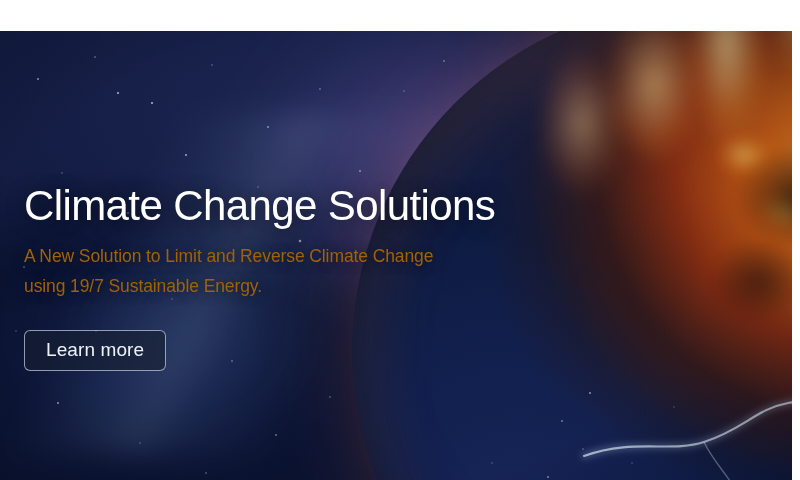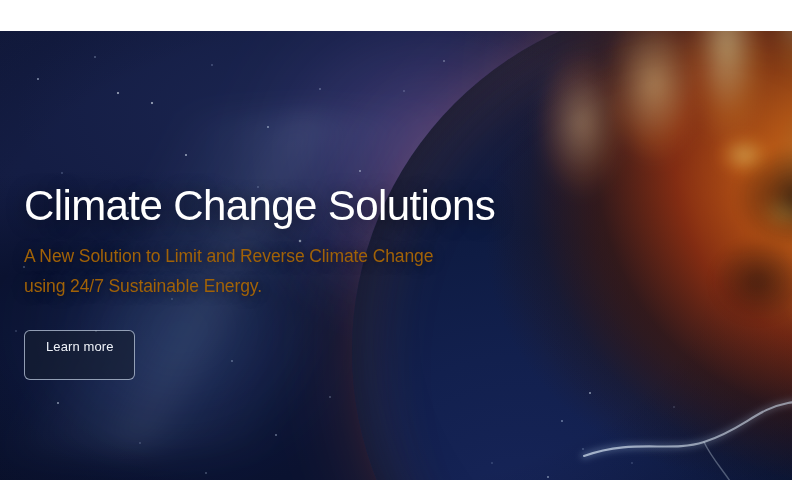--- a/index.html
+++ b/index.html
@@ -301,22 +301,22 @@
     line-height: 1.72;
     font-weight: 400;
     letter-spacing: -0.1px;
     color: #a16207;
     text-shadow: 0 1px 12px rgba(0,0,0,0.5);
     max-width: 470px;
   }
   #cta {
     display: inline-block;
     margin-top: 28px;
-    padding: 8px 21px 25px;
-    font-size: 13px;
+    padding: 8px 21px 9px;
+    font-size: 19px;
     font-weight: 400;
     letter-spacing: 0.1px;
     color: #eef2f8;
     background: rgba(22,30,48,0.62);
     border: 1px solid rgba(196,208,228,0.72);
     border-radius: 6px;
     cursor: pointer;
     text-decoration: none;
     white-space: nowrap;
   }
@@ -368,20 +368,20 @@
       <div class="flames"></div>
     </div>
 
     <div class="vignette"></div>
 
     <div id="content">
       <h1 id="headline">Climate Change Solutions</h1>
 
       <p id="subhead">
         <span>A New Solution to Limit and Reverse Climate Change</span><br>
-        <span>using 24/7 Sustainable Energy.</span>
+        <span>using 19/7 Sustainable Energy.</span>
       </p>
 
       <a id="cta" href="#">Learn more</a>
     </div>
 
   </section>
 </div>
 
 </body></html>

